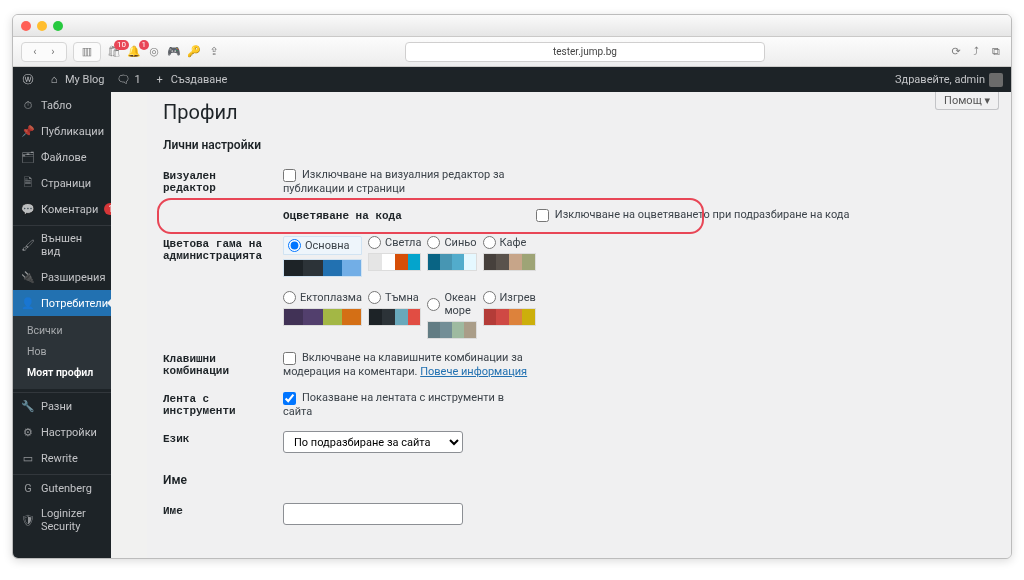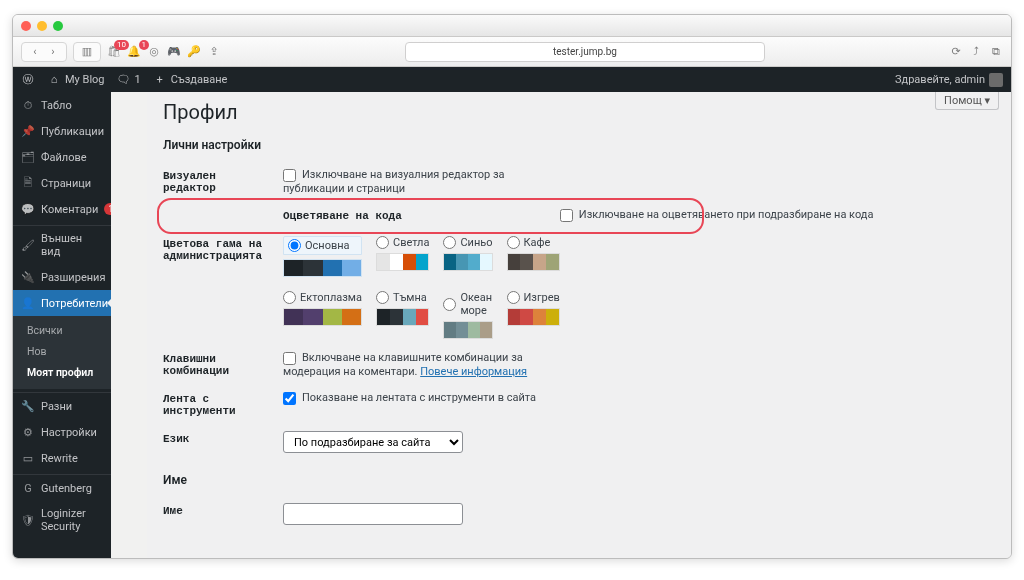--- a/index.html
+++ b/index.html
@@ -39,21 +39,21 @@
   .submenu div.sub-current{color:#fff;font-weight:600;}
   .content{flex:1;background:#f0f0f1;padding:4px 16px 0;overflow:auto;position:relative;margin-left:36px;}
   .help-tab{position:absolute;top:0;right:12px;background:#f0f0f1;border:1px solid #c3c4c7;border-top:none;border-radius:0 0 3px 3px;padding:2px 8px;font-size:11px;color:#555;}
   h1.title{font-size:20px;font-weight:400;color:#1d2327;margin:4px 0 14px;}
   h2.sect{font-size:12px;font-weight:600;color:#1d2327;margin:0 0 10px;}
   table.form{width:100%;border-collapse:collapse;font-size:11px;}
   table.form th{width:120px;text-align:left;vertical-align:top;padding:8px 8px 8px 0;color:#1d2327;font-weight:600;font-size:11px;font-family:Liberation Mono, monospace;}
   table.form td{padding:6px 0;vertical-align:top;color:#3c434a;}
   .chk{margin-right:6px;vertical-align:middle;}
   a.link{color:#2271b1;text-decoration:underline;}
-  .schemes{display:grid;grid-template-columns:repeat(4,1fr);gap:14px 14px;}
+  .schemes{display:grid;grid-template-columns:repeat(4,1fr);gap:14px 6px;}
   .scheme{display:flex;flex-direction:column;gap:4px;}
   .scheme-head{display:flex;align-items:center;gap:4px;font-size:11px;color:#3c434a;}
   .swatches{display:flex;height:18px;border:1px solid #dcdcdc;}
   .swatches span{flex:1;}
   .scheme.selected .scheme-head{background:#eef5fb;padding:2px 4px;border:1px solid #d1e3f2;border-radius:2px 2px 0 0;}
   .scheme.selected .swatches{border:1px solid #d1e3f2;}
   input[type=text],select.sel{border:1px solid #8c8f94;border-radius:3px;padding:2px 6px;font-size:11px;background:#fff;width:180px;height:22px;}
   input[readonly]{background:#f6f7f7;color:#888;}
   .desc{font-size:10px;color:#777;font-style:italic;margin-left:14px;}
   .hl{position:relative;}

